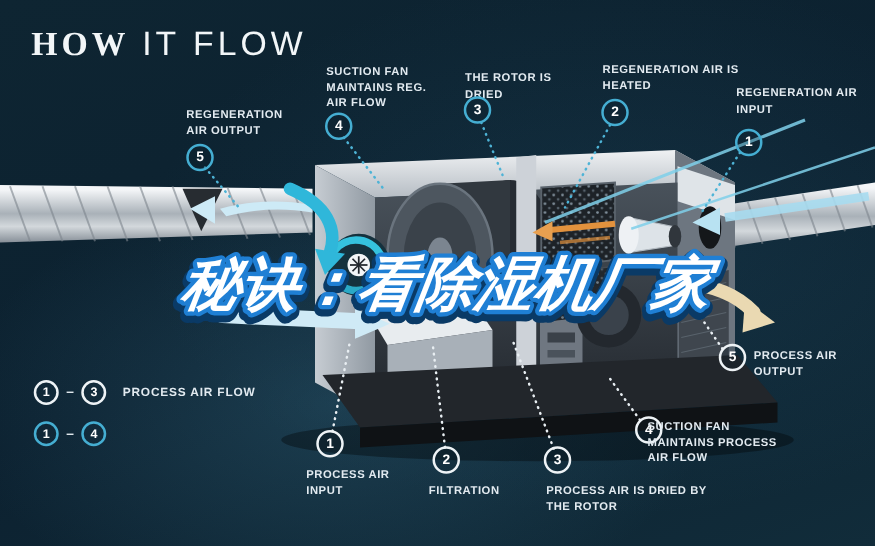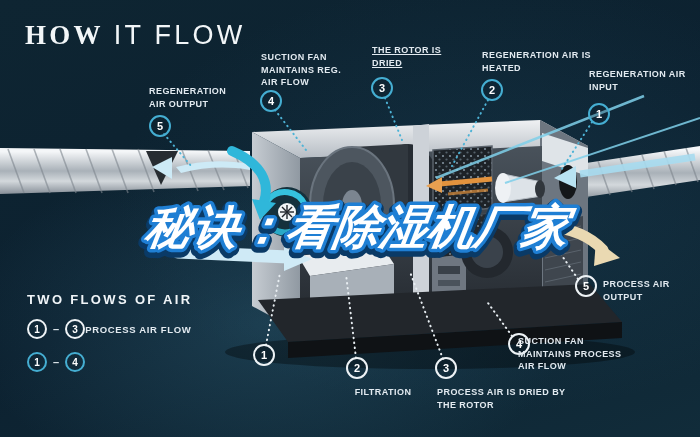--- a/index.html
+++ b/index.html
@@ -28,21 +28,21 @@
   .num-white{border-color:#eef3f6;}
   .legend{position:absolute;left:27px;top:292px;}
   .legend-title{font-size:13px;font-weight:bold;letter-spacing:.18em;color:#f0f5f8;}
   .legend-row{display:flex;align-items:center;margin-top:11px;height:22px;}
   .legend-num{
     width:20px;height:20px;box-sizing:border-box;border-radius:50%;border:2px solid #eef3f6;
     display:flex;align-items:center;justify-content:center;font-size:10px;font-weight:bold;color:#fff;
   }
   .legend-row.regeneration .legend-num{border-color:#45aed2;}
   .legend-dash{color:#dfe7ec;font-weight:bold;margin:0 6px;font-size:11px;}
-  .legend-label{font-size:9.5px;font-weight:bold;letter-spacing:.07em;color:#e2eaf0;}
+  .legend-label{font-size:9.5px;font-weight:bold;letter-spacing:.07em;color:#e2eaf0;margin-left:13px;}
   .cn{font-weight:bold;font-style:italic;paint-order:stroke;stroke-linejoin:round;
       font-family:"DejaVu Sans","Liberation Sans",sans-serif;}
 </style>
 </head>
 <body>
 
 <div class="stage">
 
   <svg class="art" viewBox="0 0 700 437">
     <defs>
@@ -226,45 +226,45 @@
   <div class="page-title">
     <span class="t-bold">HOW</span><span class="t-light">IT FLOW</span>
   </div>
 
   <div class="co-label" style="left:589px;top:68px;width:100px;">REGENERATION AIR INPUT</div>
   <div class="co-num num-teal" style="left:588px;top:103px;">1</div>
 
   <div class="co-label" style="left:482px;top:49px;width:114px;">REGENERATION AIR IS HEATED</div>
   <div class="co-num num-teal" style="left:481px;top:79px;">2</div>
 
-  <div class="co-label" style="left:372px;top:44px;width:80px;text-decoration:underline;">THE ROTOR IS DRIED</div>
+  <div class="co-label" style="left:372px;top:56px;width:80px;">THE ROTOR IS DRIED</div>
   <div class="co-num num-teal" style="left:371px;top:77px;">3</div>
 
   <div class="co-label" style="left:261px;top:51px;width:88px;">SUCTION FAN MAINTAINS REG. AIR FLOW</div>
   <div class="co-num num-teal" style="left:260px;top:90px;">4</div>
 
   <div class="co-label" style="left:149px;top:85px;width:96px;">REGENERATION AIR OUTPUT</div>
   <div class="co-num num-teal" style="left:149px;top:115px;">5</div>
 
   <div class="co-num num-white" style="left:253px;top:344px;">1</div>
+  <div class="co-label" style="left:245px;top:373px;width:90px;">PROCESS AIR INPUT</div>
 
   <div class="co-num num-white" style="left:346px;top:357px;">2</div>
-  <div class="co-label" style="left:343px;top:386px;width:80px;text-align:center;">FILTRATION</div>
+  <div class="co-label" style="left:343px;top:386px;width:80px;">FILTRATION</div>
 
   <div class="co-num num-white" style="left:435px;top:357px;">3</div>
   <div class="co-label" style="left:437px;top:386px;width:132px;">PROCESS AIR IS DRIED BY THE ROTOR</div>
 
   <div class="co-num num-white" style="left:508px;top:333px;">4</div>
   <div class="co-label" style="left:518px;top:335px;width:118px;">SUCTION FAN MAINTAINS PROCESS AIR FLOW</div>
 
   <div class="co-num num-white" style="left:575px;top:275px;">5</div>
   <div class="co-label" style="left:603px;top:278px;width:90px;">PROCESS AIR OUTPUT</div>
 
   <div class="legend">
-    <div class="legend-title">TWO FLOWS OF AIR</div>
     <div class="legend-row process">
       <span class="legend-num">1</span>
       <span class="legend-dash">–</span>
       <span class="legend-num">3</span>
       <span class="legend-label">PROCESS AIR FLOW</span>
     </div>
     <div class="legend-row regeneration">
       <span class="legend-num">1</span>
       <span class="legend-dash">–</span>
       <span class="legend-num">4</span>

